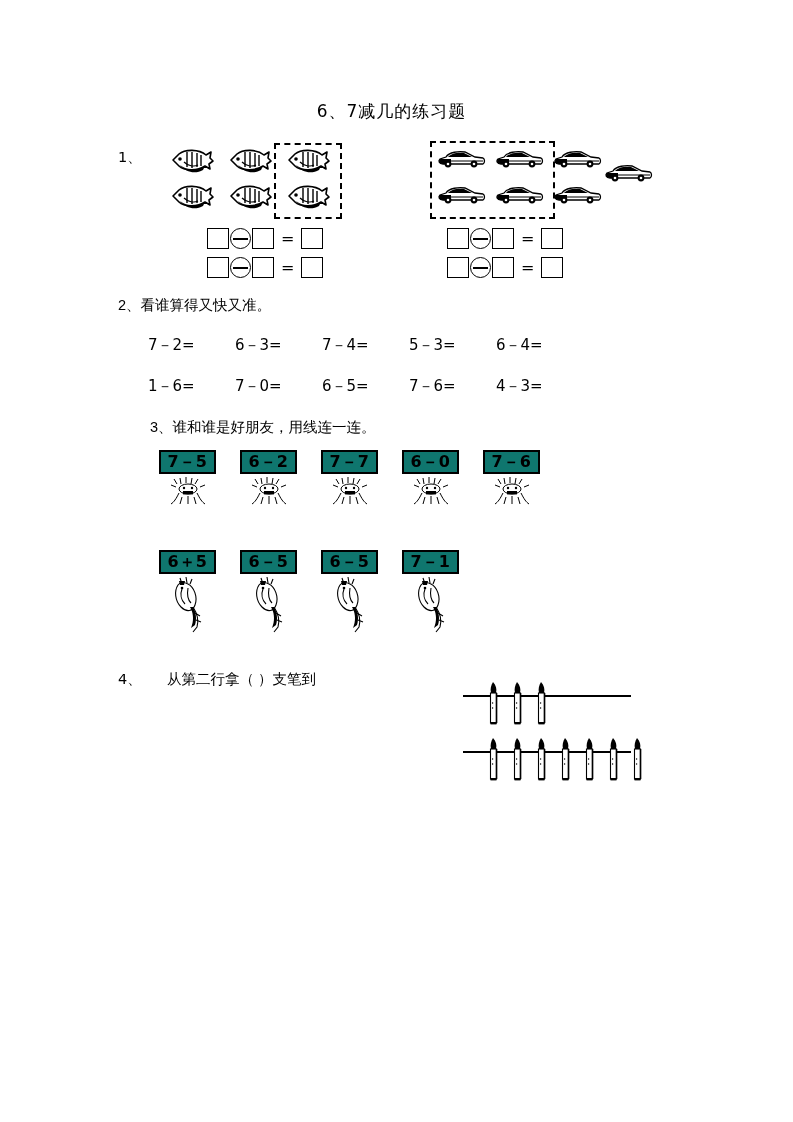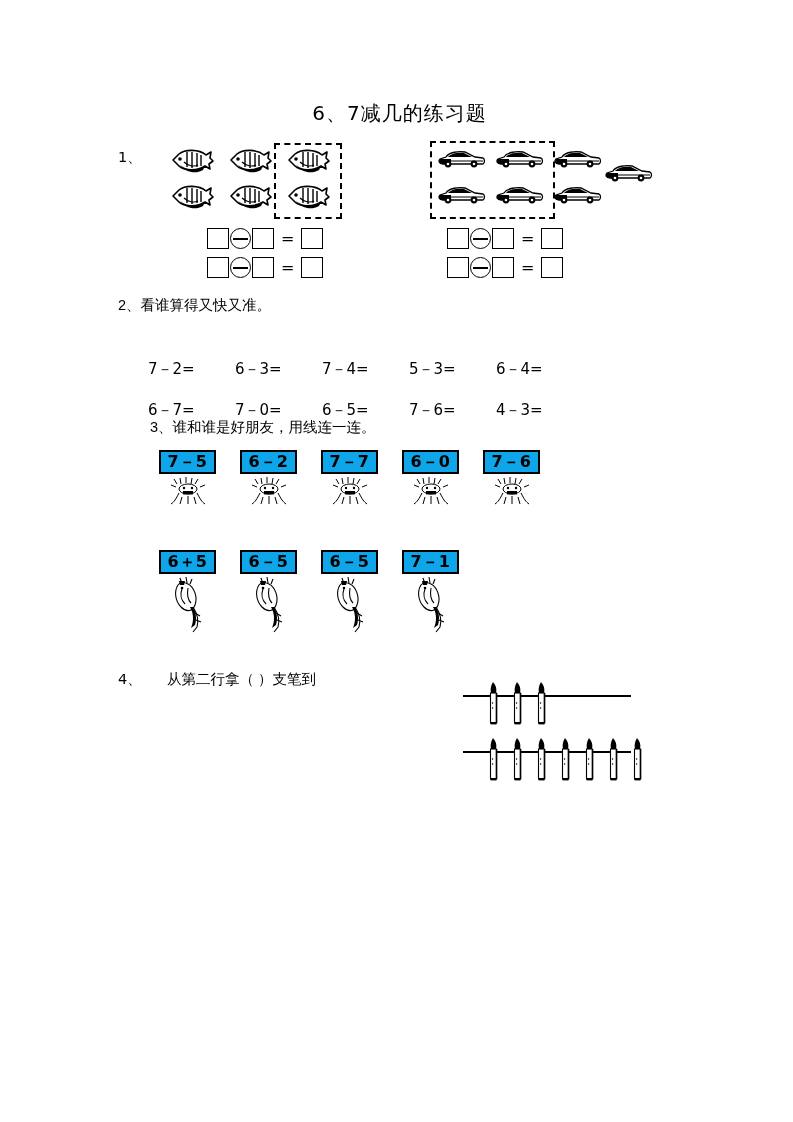--- a/index.html
+++ b/index.html
@@ -21,24 +21,23 @@
     width: 793px;
     height: 1122px;
   }
 
   
   .title {
     position: absolute;
     left: 0; top: 100px;
     width: 783px;
     text-align: center;
-    font-size: 20px;
+    font-size: 17px;
     letter-spacing: 1px;
     font-family: "DejaVu Sans", "Liberation Sans", sans-serif;
-    margin-left: 8px;
   }
 
   
   .qnum {
     position: absolute;
     font-size: 14.5px;
     font-family: "DejaVu Sans", "Liberation Sans", sans-serif;
   }
   .prompt {
     position: absolute;
@@ -109,21 +108,20 @@
     margin: 0 7px;
     font-family: "DejaVu Sans", "Liberation Sans", sans-serif;
   }
 
   
   .calcrow {
     position: absolute;
     display: flex;
     font-size: 15px;
     font-family: "DejaVu Sans", "Liberation Sans", sans-serif;
-    margin-top: 24px;
   }
   .calcitem {
     width: 87px;
     white-space: nowrap;
   }
 
   
   .cardrow {
     position: absolute;
     display: flex;
@@ -134,21 +132,21 @@
     flex-direction: column;
     align-items: center;
   }
   .cardbox {
     border: 2px solid #000;
     box-sizing: border-box;
     padding: 1px 7px;
     font-size: 16px;
     font-weight: bold;
     font-family: "DejaVu Sans", "Liberation Sans", sans-serif;
-    background: #0ea5e9;
+    background: #0f766e;
     letter-spacing: 0.5px;
     line-height: 18px;
   }
   .clip {
     margin-top: 1px;
   }
 
   
   .pencilgroup {
     position: absolute;
@@ -369,21 +367,21 @@
   </div>
 
   <div class="calcrow" style="left:148px; top:336px;">
     <span class="calcitem">7－2=</span>
     <span class="calcitem">6－3=</span>
     <span class="calcitem">7－4=</span>
     <span class="calcitem">5－3=</span>
     <span class="calcitem">6－4=</span>
   </div>
   <div class="calcrow" style="left:148px; top:377px;">
-    <span class="calcitem">6－7=</span>
+    <span class="calcitem">1－6=</span>
     <span class="calcitem">7－0=</span>
     <span class="calcitem">6－5=</span>
     <span class="calcitem">7－6=</span>
     <span class="calcitem">4－3=</span>
   </div>
 
   <div class="prompt" style="left:118px; top:418px;margin-left:32px;">
     <span>3、</span><span>谁和谁是好朋友，用线连一连。</span>
   </div>
 

